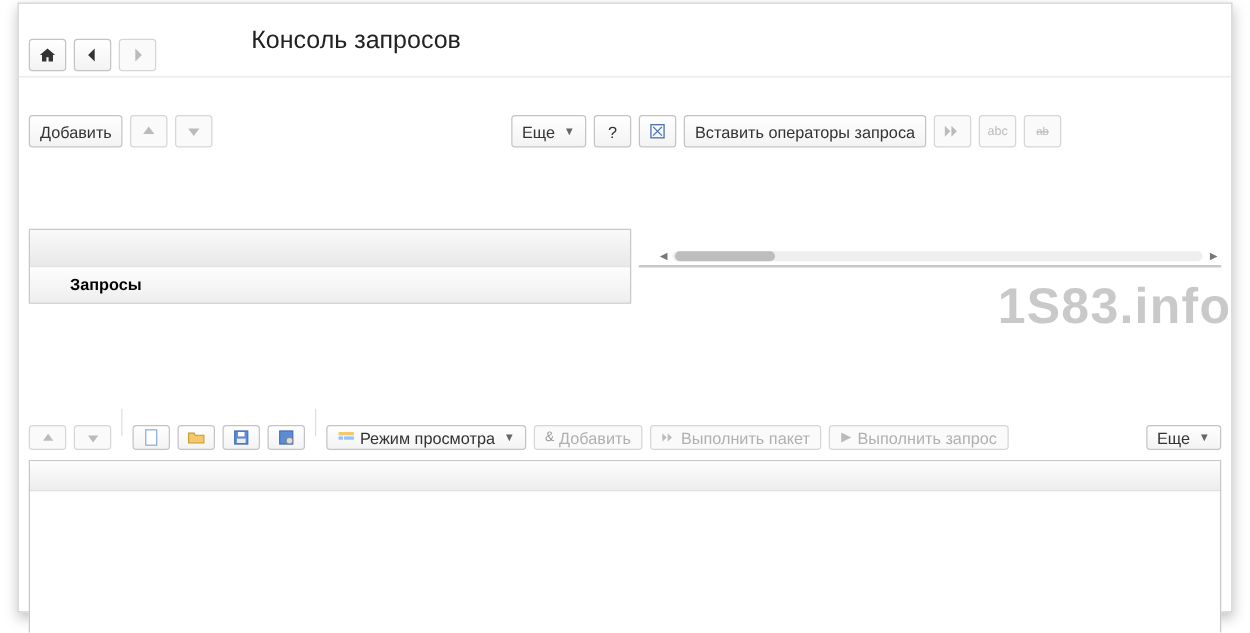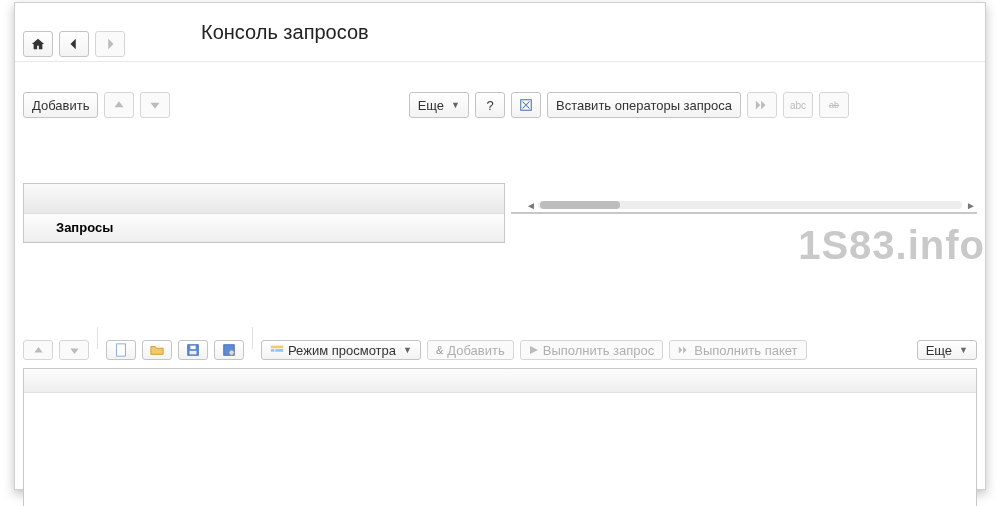--- a/index.html
+++ b/index.html
@@ -263,30 +263,30 @@
           <rect x="6" y="5" width="9" height="3" fill="#8fc3ff"></rect>
         </svg>
       <span>Режим просмотра</span>
       <span class="caret-down">▼</span>
     </button>
     <button class="btn small disabled">
       <span style="font-size:11px;color:#999">&amp;</span>
       <span>Добавить</span>
     </button>
     <button class="btn small disabled">
+      <svg width="12" height="10" viewBox="0 0 14 10">
+          <path fill="#bbb" d="M1 1l4 4-4 4zM6 1l4 4-4 4z"></path>
+        </svg>
+      <span>Выполнить пакет</span>
+    </button>
+    <button class="btn small disabled">
       <svg width="10" height="10" viewBox="0 0 10 10">
           <path fill="#bbb" d="M1 1l8 4-8 4z"></path>
         </svg>
       <span>Выполнить запрос</span>
-    </button>
-    <button class="btn small disabled">
-      <svg width="12" height="10" viewBox="0 0 14 10">
-          <path fill="#bbb" d="M1 1l4 4-4 4zM6 1l4 4-4 4z"></path>
-        </svg>
-      <span>Выполнить пакет</span>
     </button>
     <div class="spacer"></div>
     <button class="btn small">
       <span>Еще</span>
       <span class="caret-down">▼</span>
     </button>
   </div>
 
   <div class="result-pane">
     <div class="result-inner"></div>

